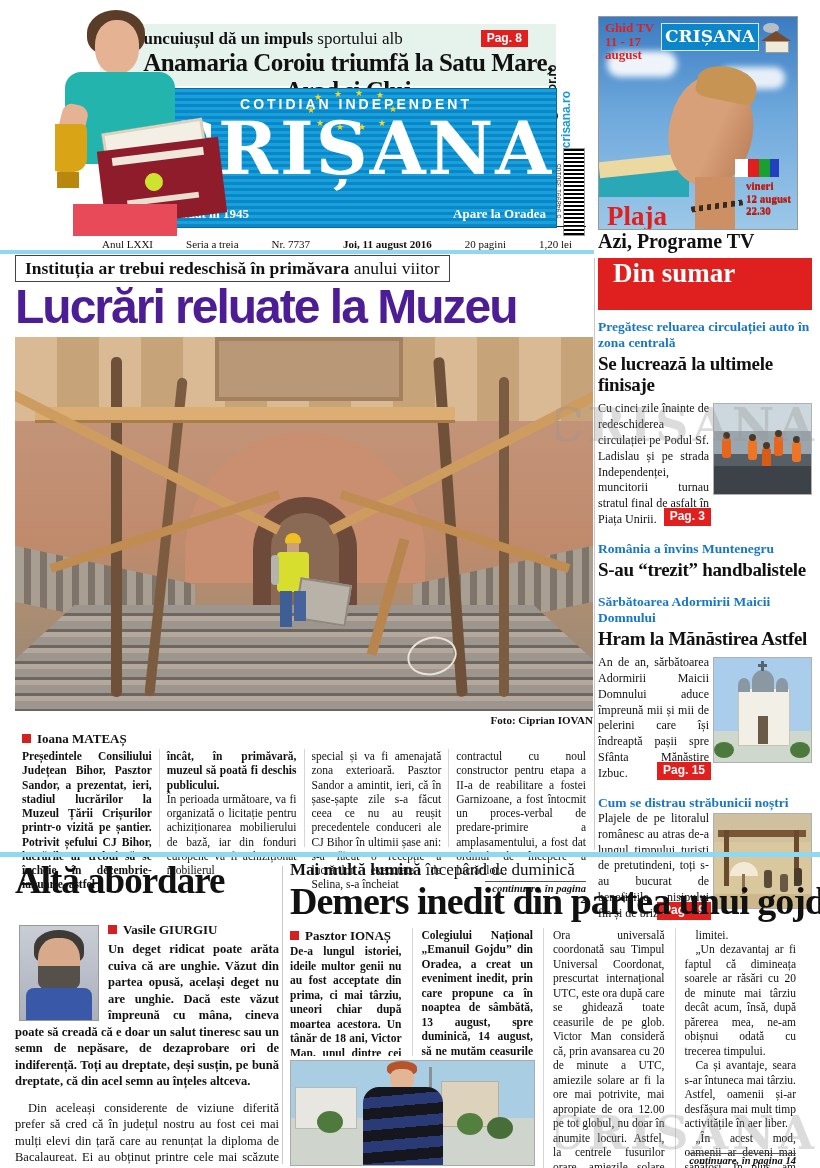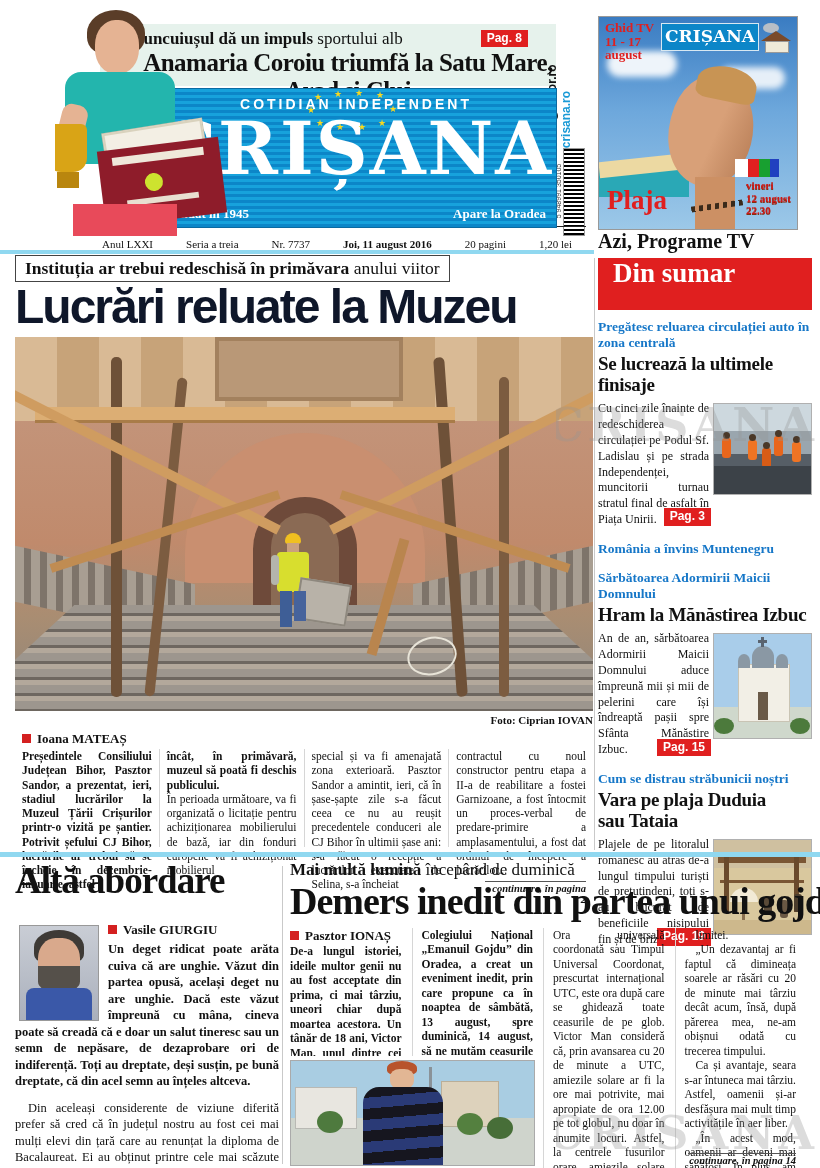--- a/index.html
+++ b/index.html
@@ -23,21 +23,21 @@
   .mast-foot{position:absolute;bottom:5px;color:#fff;font-weight:bold;font-size:13px}
   .star{position:absolute;color:#f8d820;font-size:9px;line-height:1}
   .rot{transform:rotate(-90deg)}
   .contact{font:bold 12px "Liberation Sans",sans-serif;white-space:nowrap;text-align:center}
   .barcode{background:repeating-linear-gradient(180deg,#000 0 2px,#fff 2px 4px);border:1px solid #999}
   .dateline{display:flex;justify-content:space-between;align-items:flex-end;font-size:11px;
             padding:0 14px;border-top:1.5px solid #222;border-bottom:1.5px solid #222}
   .cyan{background:#90d8f0}
   
   .kbox{border:1px solid #444;padding:2px 9px;font-size:17.5px;width:max-content;background:#fff}
-  .h-main{font:bold 48px "Liberation Sans",sans-serif;letter-spacing:-2px;line-height:1;color:#0f172a}
+  .h-main{font:bold 48px "Liberation Sans",sans-serif;letter-spacing:-2px;line-height:1;color:#4c1d95}
   .credit{font:bold 11px "Liberation Serif",serif;text-align:right}
   .byline{font-size:13px;font-weight:bold}
   .redsq{display:inline-block;width:9px;height:9px;background:#d42020;margin-right:6px}
   .main-cols{display:flex}
   .main-cols .col{flex:1;font-size:11.5px;line-height:1.24;text-align:justify;padding:0 7px}
   .main-cols .col+.col{border-left:1px solid #d6d6d6}
   .cont{font:bold italic 10.5px "Liberation Serif",serif;text-align:right;border-top:1px solid #555;
         padding-top:1px;width:78%;margin-left:auto;margin-top:4px}
   
   .sumbar{background:#e01f1f;color:#ffffff;font-weight:bold;font-size:27px;padding:0 0 21px 15px;line-height:1.15}
@@ -191,21 +191,21 @@
       <div>Ghid TV</div>
       <div>11 - 17</div>
       <div>august</div>
     </div>
     <div class="ph" style="left:62px;top:6px;width:96px;height:26px;background:#0c86c8;border:1px solid #d8e8f2;color:#fff;font-family:'DejaVu Serif',serif;font-weight:bold;font-size:17px;text-align:center;line-height:24px">CRIȘANA</div>
     <div class="ph" style="left:162px;top:6px;width:30px;height:28px">
       <div class="ph" style="left:2px;top:0;width:16px;height:10px;background:#b8bec6;border-radius:50%"></div>
       <div class="ph" style="left:0;top:8px;width:0;height:0;border-left:15px solid transparent;border-right:15px solid transparent;border-bottom:10px solid #7a4a2a"></div>
       <div class="ph" style="left:4px;top:18px;width:22px;height:10px;background:#f0ead8;border:1px solid #999"></div>
     </div>
-    <div class="ph" style="left:8px;top:168px;color:#e01f1f;font-weight:bold;font-size:27px">Plaja</div>
+    <div class="ph" style="left:8px;top:184px;color:#e01f1f;font-weight:bold;font-size:27px">Plaja</div>
     <div class="ph" style="left:136px;top:142px;width:44px;height:18px;background:linear-gradient(90deg,#fff 0 30%,#e02020 30% 55%,#18a030 55% 80%,#2040c0 80%)"></div>
     <div class="ph" style="right:6px;top:162px;color:#d01818;font-weight:bold;font-size:11px;line-height:1.15;text-shadow:0 1px 0 #803010">
       <div>vineri</div>
       <div>12 august</div>
       <div>22.30</div>
     </div>
   </div>
   <div class="abs b" style="left:598px;top:230px;font-size:20px">Azi, Programe TV</div>
 
   <div class="abs" style="left:598px;top:258px;width:214px">
@@ -220,44 +220,44 @@
           <div class="ph" style="left:8px;top:34px;width:9px;height:20px;background:#e8661c;border-radius:3px;box-shadow:26px 2px #ef7424,52px -2px #e8661c,70px 4px #ef7424,40px 10px #d85c16"></div>
           <div class="ph" style="left:9px;top:28px;width:7px;height:7px;background:#4a3828;border-radius:50%;box-shadow:26px 2px #4a3828,52px -2px #4a3828,70px 4px #4a3828,40px 10px #4a3828"></div>
           <div class="ph" style="left:0;top:62px;width:97px;height:28px;background:#3c4248"></div>
         </div>
         <div class="badge s-badge">Pag. 3</div>
       </div>
     </div>
 
     <div class="s-item">
       <div class="kick">România a învins Muntenegru</div>
+      <div class="shead">S-au “trezit” handbalistele</div>
     </div>
 
     <div class="s-item">
       <div class="kick">Sărbătoarea Adormirii Maicii Domnului</div>
-      <div class="shead">Hram la Mănăstirea Izbuc</div>
+      <div class="shead">Hram la Mănăstirea Astfel</div>
       <div class="sbodywrap" style="min-height:108px">
         <div class="sbody">An de an, sărbătoarea Adormirii Maicii Domnului aduce împreună mii și mii de pelerini care își îndreaptă pașii spre Sfânta Mănăstire Izbuc.</div>
         <div class="s-thumb" style="height:104px;background:linear-gradient(180deg,#a9cdea 0 70%,#cfd8cc 70%)">
           <div class="ph" style="left:24px;top:30px;width:50px;height:56px;background:#f2efe6;border:1px solid #c9c4b4"></div>
           <div class="ph" style="left:38px;top:12px;width:22px;height:22px;background:#8a98a4;border-radius:50% 50% 0 0"></div>
           <div class="ph" style="left:24px;top:20px;width:12px;height:14px;background:#8a98a4;border-radius:50% 50% 0 0"></div>
           <div class="ph" style="left:62px;top:20px;width:12px;height:14px;background:#8a98a4;border-radius:50% 50% 0 0"></div>
           <div class="ph" style="left:47px;top:3px;width:3px;height:10px;background:#5a6470"></div>
           <div class="ph" style="left:44px;top:6px;width:9px;height:3px;background:#5a6470"></div>
           <div class="ph" style="left:44px;top:58px;width:10px;height:28px;background:#6a5a48"></div>
           <div class="ph" style="left:0;top:84px;width:20px;height:16px;background:#4c7a3c;border-radius:50%;box-shadow:76px 0 #4c7a3c"></div>
         </div>
         <div class="badge s-badge">Pag. 15</div>
       </div>
     </div>
 
     <div class="s-item">
       <div class="kick">Cum se distrau străbunicii noștri</div>
-      <div class="shead" style="width:180px">Vara pe plaja Duduia sau Tataia</div>
       <div class="sbodywrap" style="min-height:98px">
         <div class="sbody">Plajele de pe litoralul românesc au atras de-a lungul timpului turiști de pretutindeni, toți s-au bucurat de beneficiile nisipului fin și de briza mării.</div>
         <div class="s-thumb" style="height:94px;background:linear-gradient(180deg,#cfc0a0 0 30%,#d9c89e 30%)">
           <div class="ph" style="left:4px;top:16px;width:88px;height:7px;background:#7a5634;box-shadow:0 22px 0 -2px #7a5634"></div>
           <div class="ph" style="left:10px;top:16px;width:5px;height:56px;background:#6a4a2c;box-shadow:70px 0 #6a4a2c"></div>
           <div class="ph" style="left:16px;top:48px;width:28px;height:14px;background:#f2ead6;border-radius:14px 14px 0 0"></div>
           <div class="ph" style="left:28px;top:60px;width:3px;height:20px;background:#8a7050"></div>
           <div class="ph" style="left:50px;top:56px;width:8px;height:18px;background:#5a4a38;border-radius:3px;box-shadow:16px 4px #6a5844,30px -2px #4a3c2c"></div>
           <div class="ph" style="left:0;top:80px;width:97px;height:14px;background:#cdb88c"></div>
         </div>

